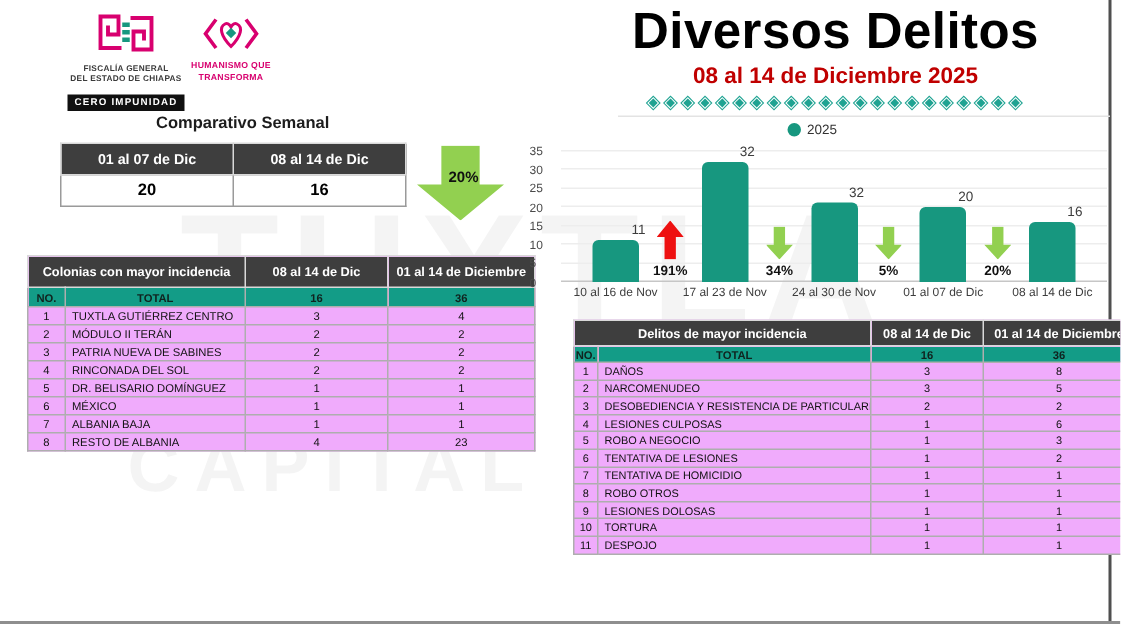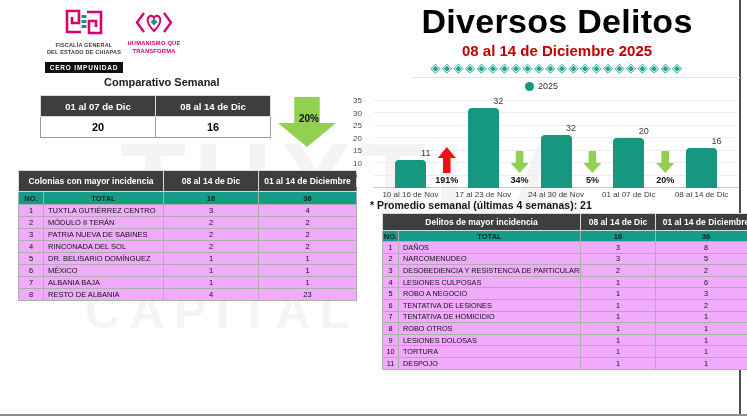--- a/index.html
+++ b/index.html
@@ -259,21 +259,20 @@
   </div>
 
   <div class="z xlabels">
     <span>10 al 16 de Nov</span>
     <span>17 al 23 de Nov</span>
     <span>24 al 30 de Nov</span>
     <span>01 al 07 de Dic</span>
     <span>08 al 14 de Dic</span>
   </div>
 
-  <div class="z note">* Promedio semanal (últimas 4 semanas): 21</div>
 
   <table class="z tbl delitos">
     <colgroup>
         <col class="c1">
         <col class="c2">
         <col class="c3">
         <col class="c4">
       </colgroup>
     <tbody>
         <tr class="h1">

